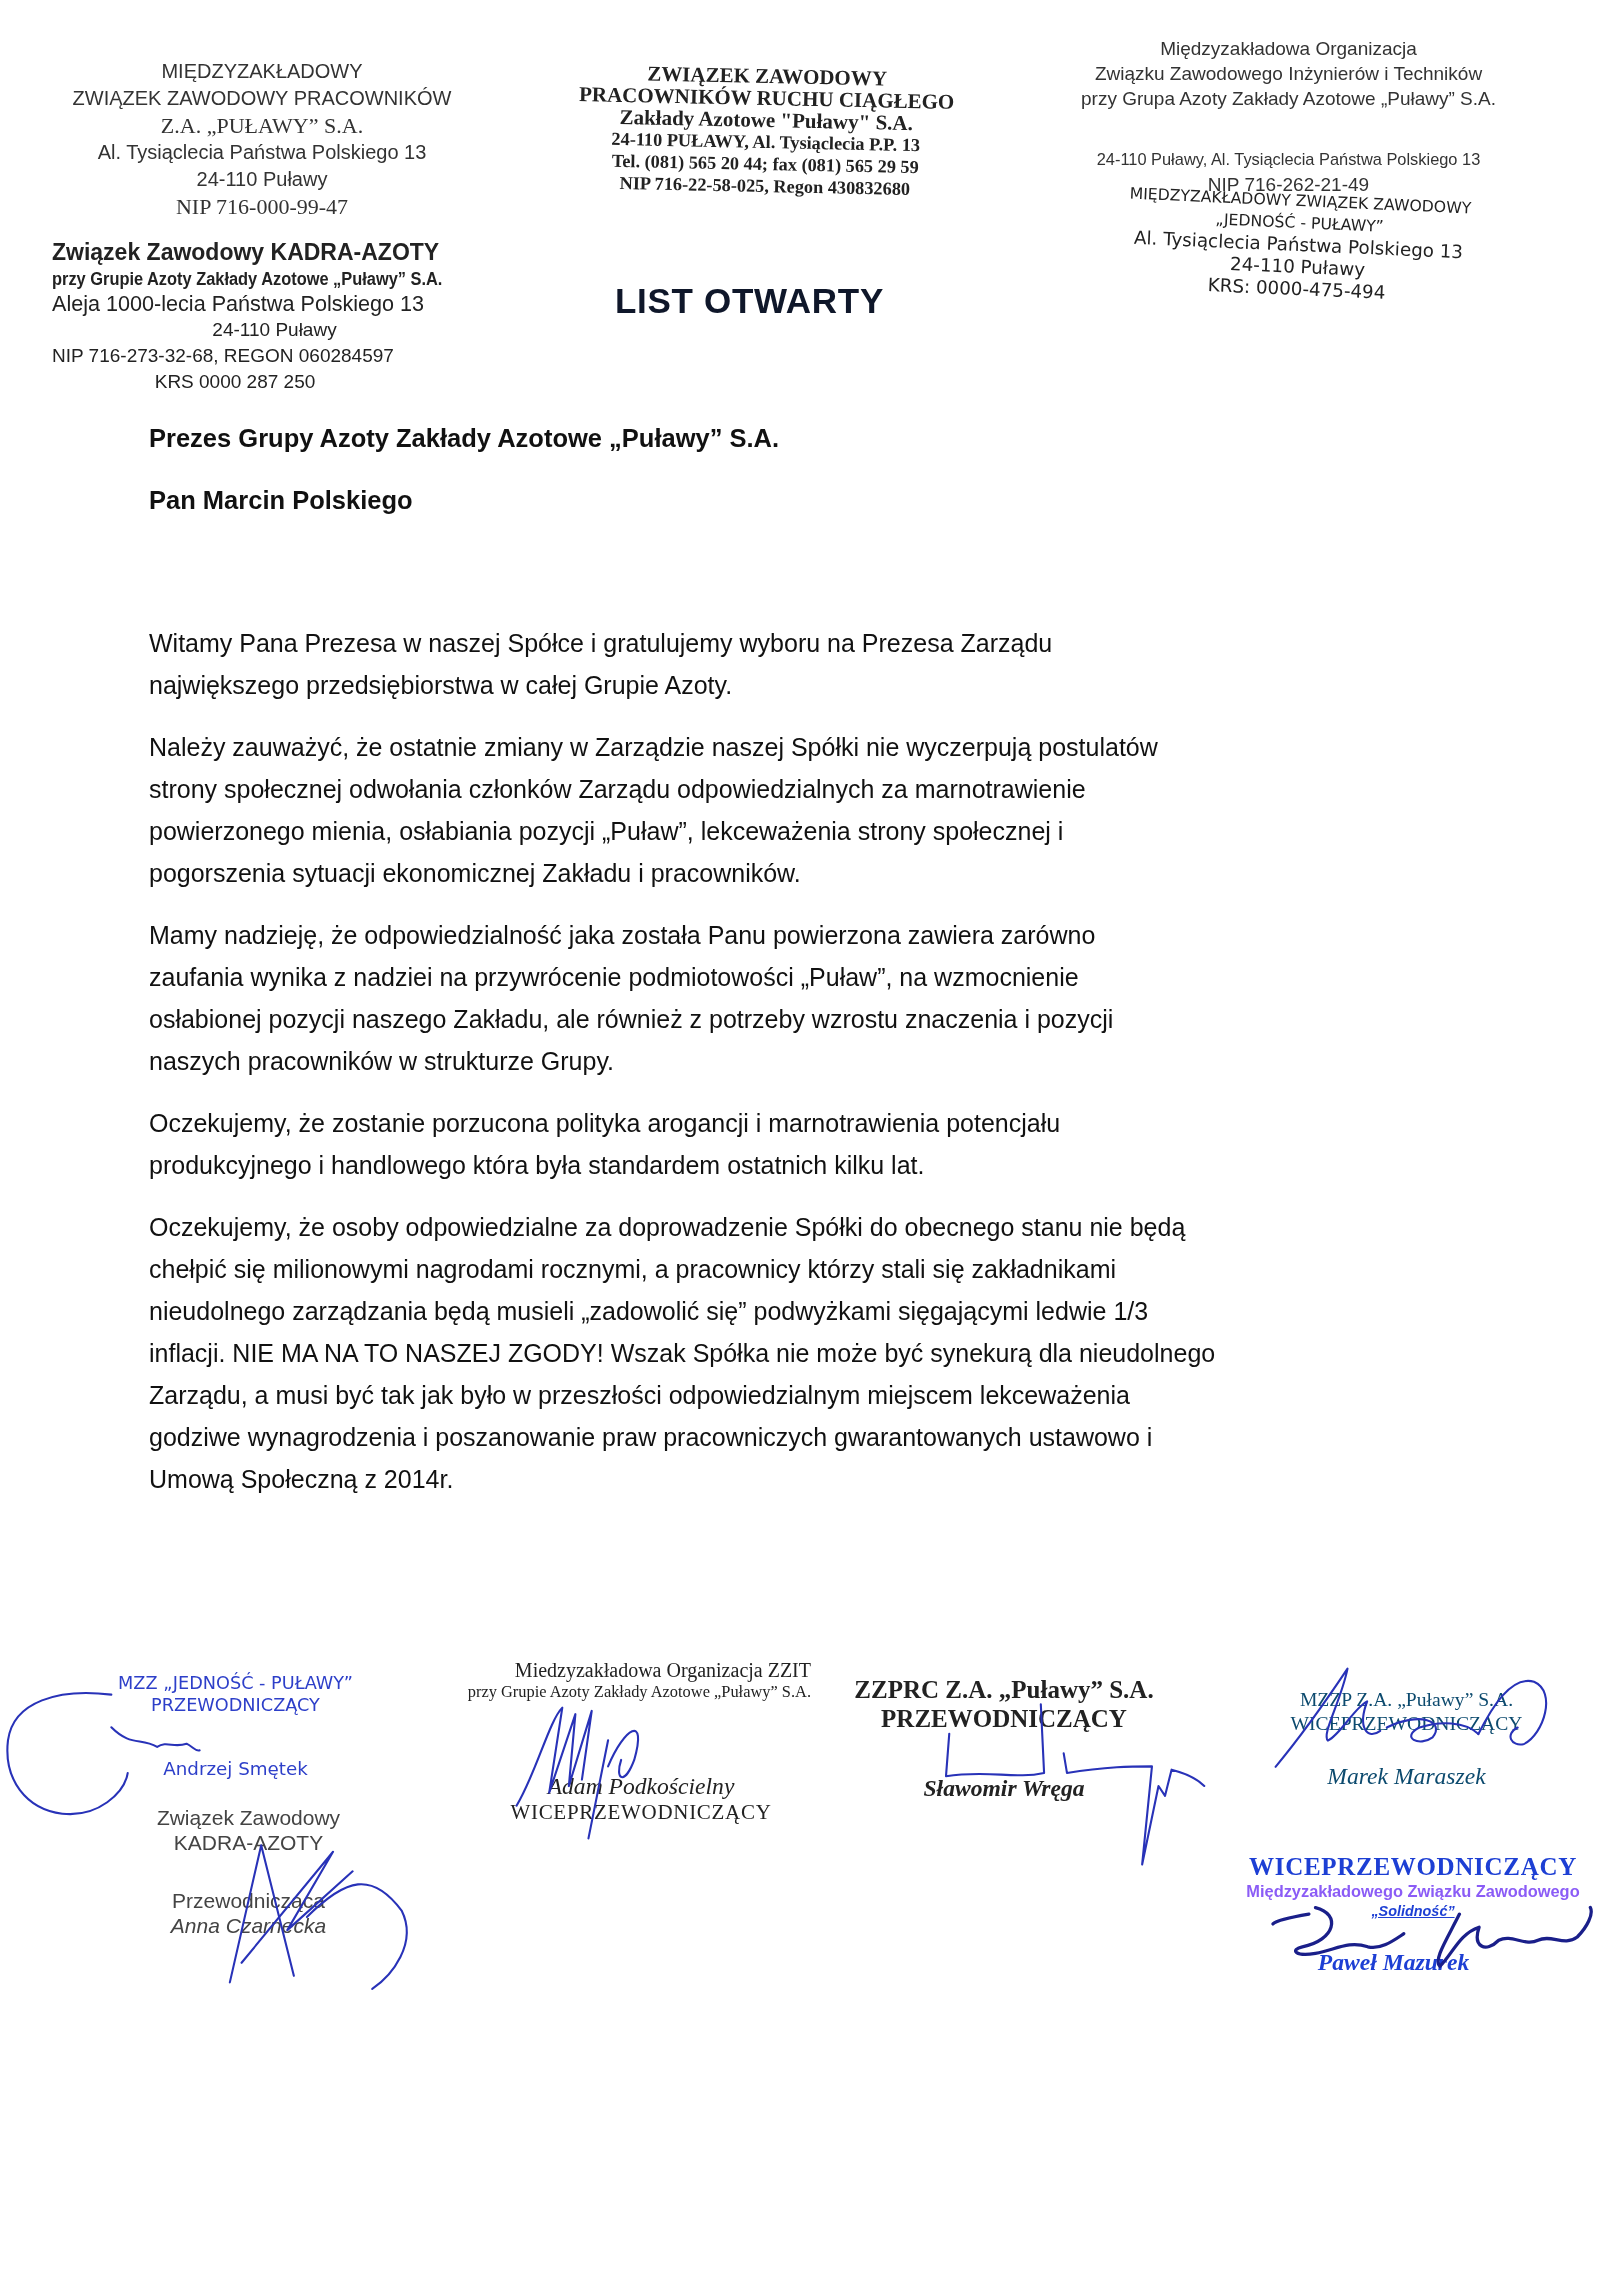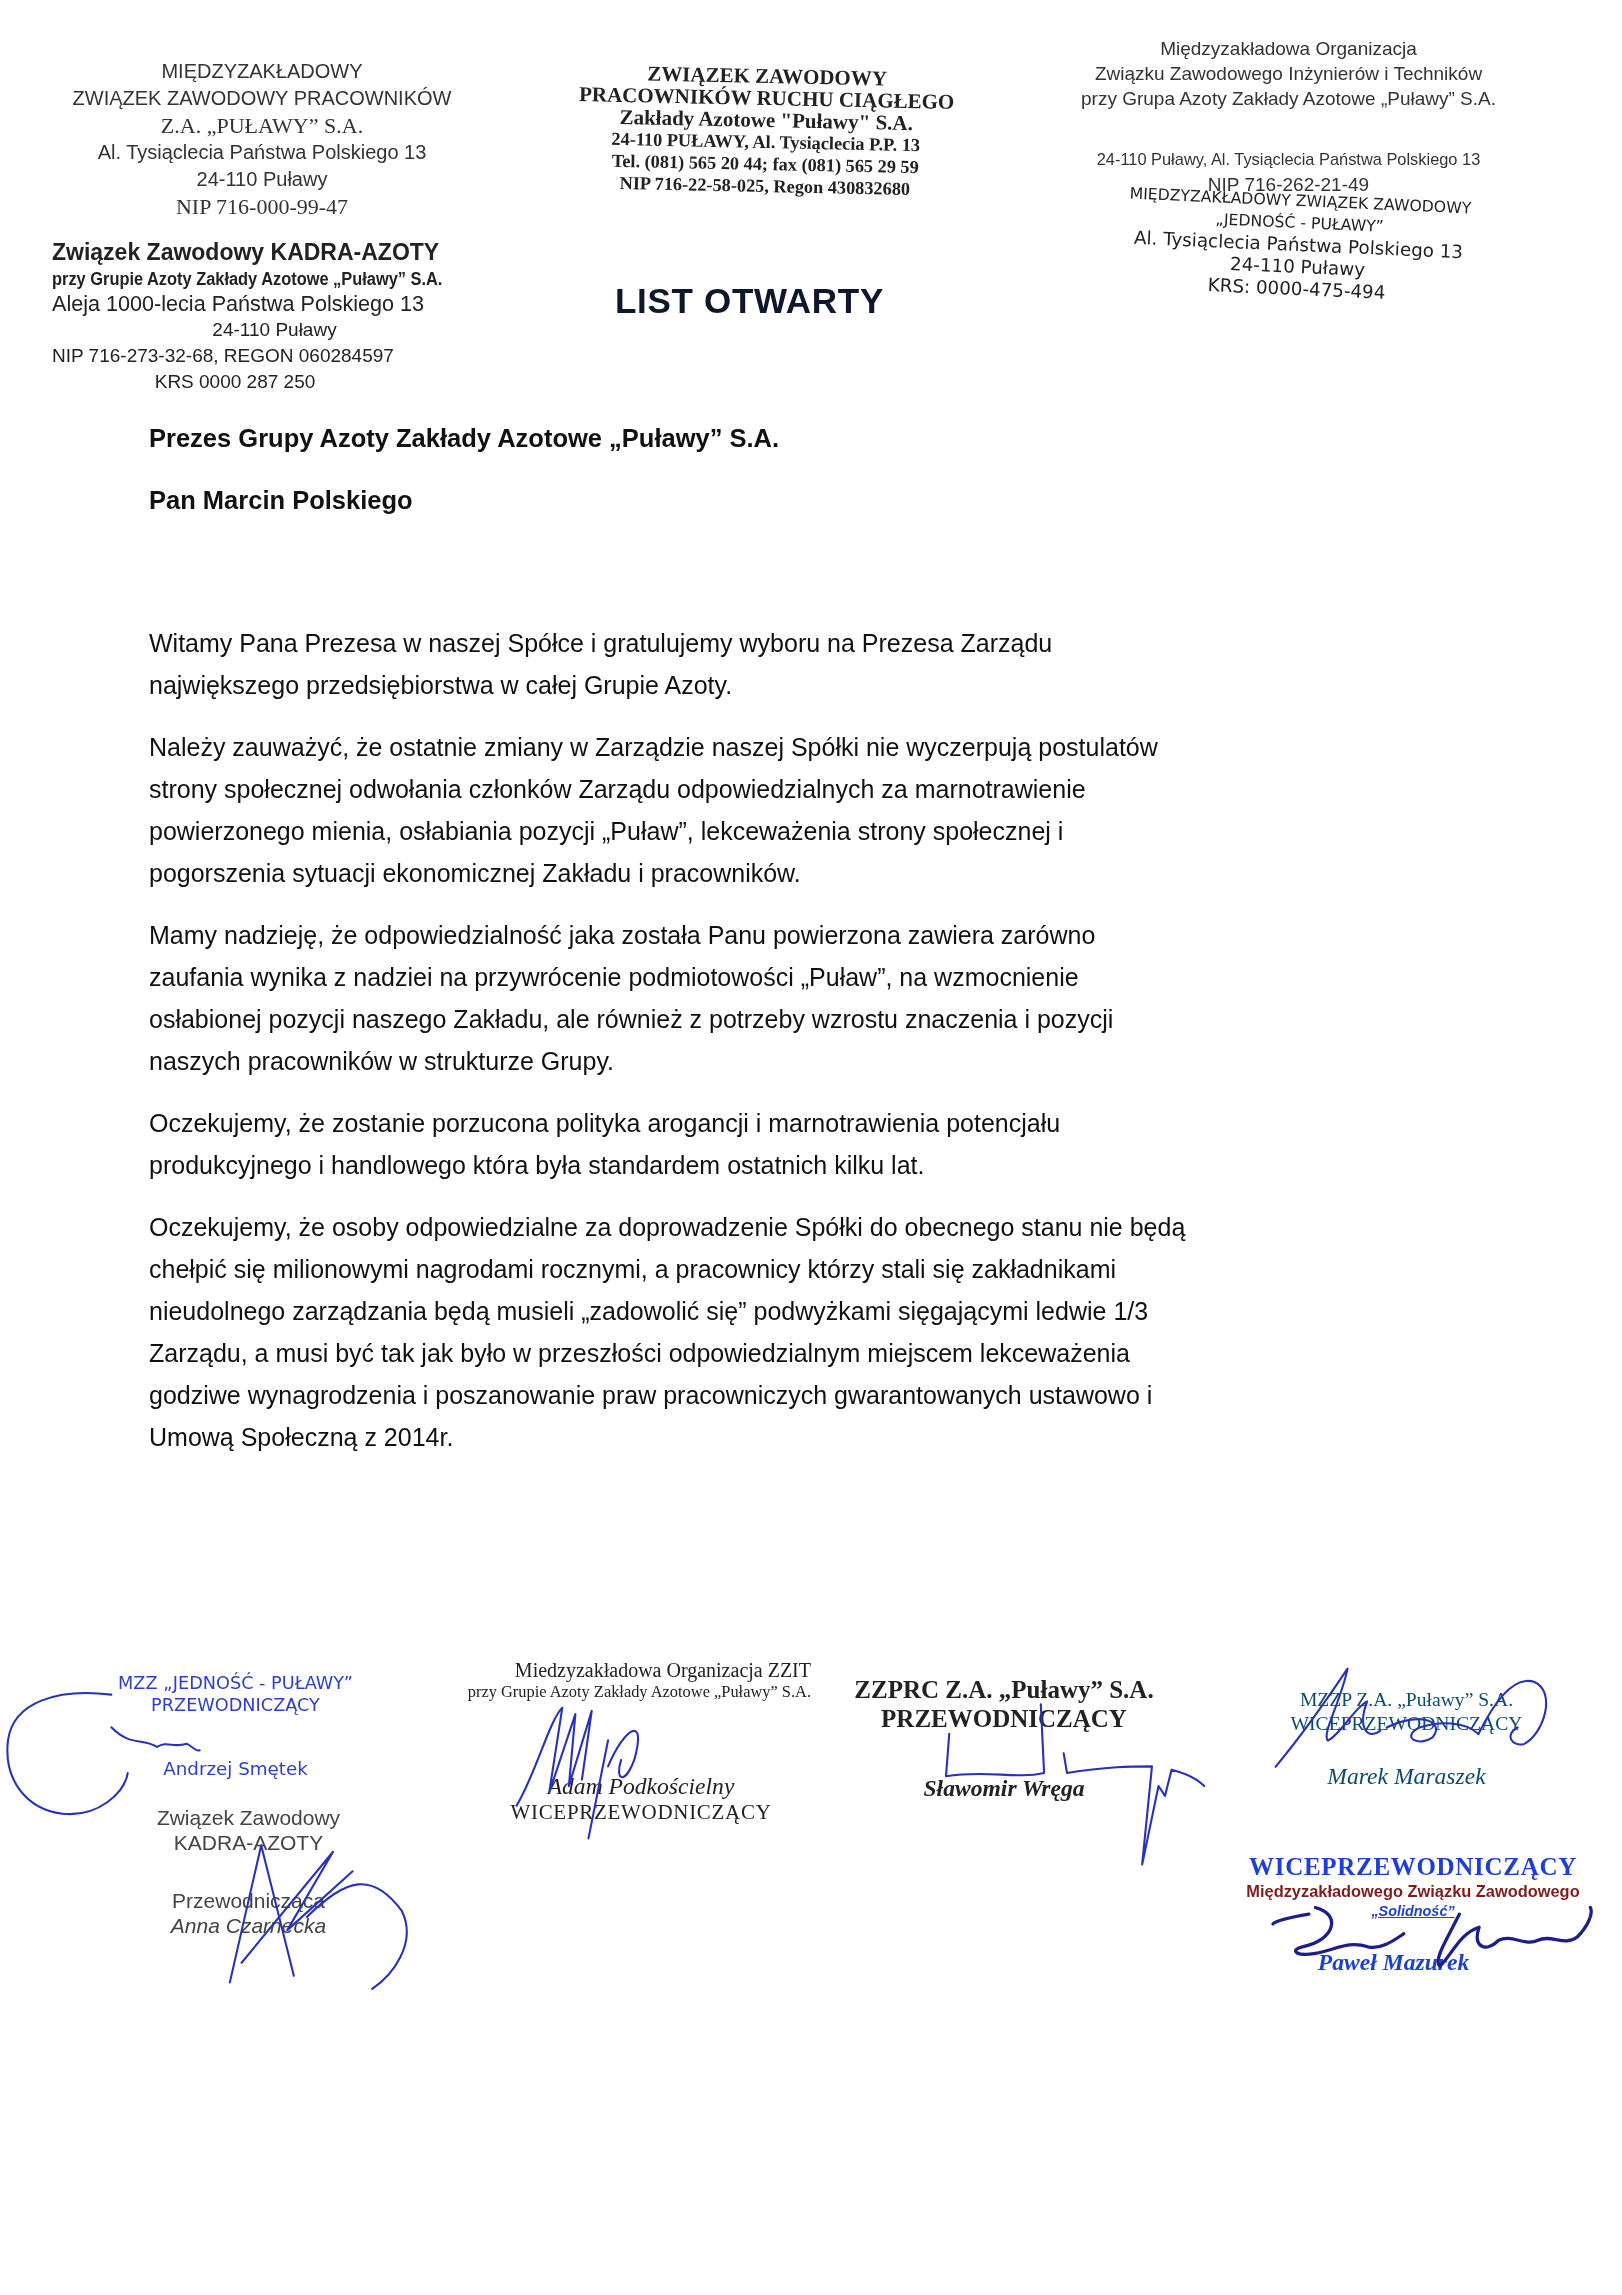--- a/index.html
+++ b/index.html
@@ -50,21 +50,21 @@
   #sig3 { left: 366px; top: 1659px; width: 445px; font-family: "Liberation Serif", serif; font-size: 20px; line-height: 22px; text-align: right; color: #222; }
   #sig3 .sub { font-size: 16.4px; }
   #sig3 .name { text-align: center; font-style: italic; font-size: 23.6px; margin-top: 72px; padding-left: 105px; }
   #sig3 .role { text-align: center; font-size: 21px; letter-spacing: 0.7px; padding-left: 105px; margin-top: 3.9px; }
   #sig4 { left: 821px; top: 1675px; width: 366px; font-family: "Liberation Serif", serif; font-weight: bold; font-size: 25px; line-height: 29px; text-align: center; color: #222; }
   #sig4 .name { font-style: italic; font-size: 23.6px; margin-top: 41px; }
   #sig5 { left: 1243px; top: 1688px; width: 327px; font-family: "Liberation Serif", serif; font-size: 19.6px; line-height: 23.6px; text-align: center; color: #0c4a6e; }
   #sig5 .name { font-style: italic; font-size: 23.6px; margin-top: 30px; }
   #sig6 { left: 1230px; top: 1853px; width: 366px; text-align: center; }
   #sig6 .role { font-family: "Liberation Serif", serif; font-weight: bold; font-size: 25px; letter-spacing: 0.7px; color: #1d3fd4; }
-  #sig6 .org { font-family: "Liberation Sans", sans-serif; font-weight: bold; font-size: 16.4px; color: #7f1d1d; margin-top: 1.3px; }
+  #sig6 .org { font-family: "Liberation Sans", sans-serif; font-weight: bold; font-size: 16.4px; color: #8b5cf6; margin-top: 1.3px; }
   #sig6 .tag { font-family: "Liberation Sans", sans-serif; font-weight: bold; font-style: italic; font-size: 14.4px; color: #1d3fd4; text-decoration: underline; margin-top: 1.3px; }
   #sig6 .name { font-family: "Liberation Serif", serif; font-weight: bold; font-style: italic; font-size: 23.6px; color: #1d3fd4; margin-top: 30px; padding-right: 39px; }
 
   svg.ink { position: absolute; overflow: visible; pointer-events: none; }
   svg.ink path { fill: none; stroke: #2832b8; stroke-width: 3.2; stroke-linecap: round; stroke-linejoin: round; }
   svg.ink.dark path { stroke: #1a1f8a; stroke-width: 5; }
 </style>
 </head>
 <body>
 
@@ -134,20 +134,21 @@
       <span class="line">naszych pracowników w strukturze Grupy.</span>
     </p>
     <p>
       <span class="line">Oczekujemy, że zostanie porzucona polityka arogancji i marnotrawienia potencjału</span>
       <span class="line">produkcyjnego i handlowego która była standardem ostatnich kilku lat.</span>
     </p>
     <p>
       <span class="line">Oczekujemy, że osoby odpowiedzialne za doprowadzenie Spółki do obecnego stanu nie będą</span>
       <span class="line">chełpić się milionowymi nagrodami rocznymi, a pracownicy którzy stali się zakładnikami</span>
       <span class="line">nieudolnego zarządzania będą musieli „zadowolić się” podwyżkami sięgającymi ledwie 1/3</span>
+      <span class="line">inflacji. NIE MA NA TO NASZEJ ZGODY! Wszak Spółka nie może być synekurą dla nieudolnego</span>
       <span class="line">Zarządu, a musi być tak jak było w przeszłości odpowiedzialnym miejscem lekceważenia</span>
       <span class="line">godziwe wynagrodzenia i poszanowanie praw pracowniczych gwarantowanych ustawowo i</span>
       <span class="line">Umową Społeczną z 2014r.</span>
     </p>
   </div>
 
 <div id="sig1" class="abs sig-blue">
   <div>MZZ „JEDNOŚĆ - PUŁAWY”</div>
   <div>PRZEWODNICZĄCY</div>
   <div class="name">Andrzej Smętek</div>

